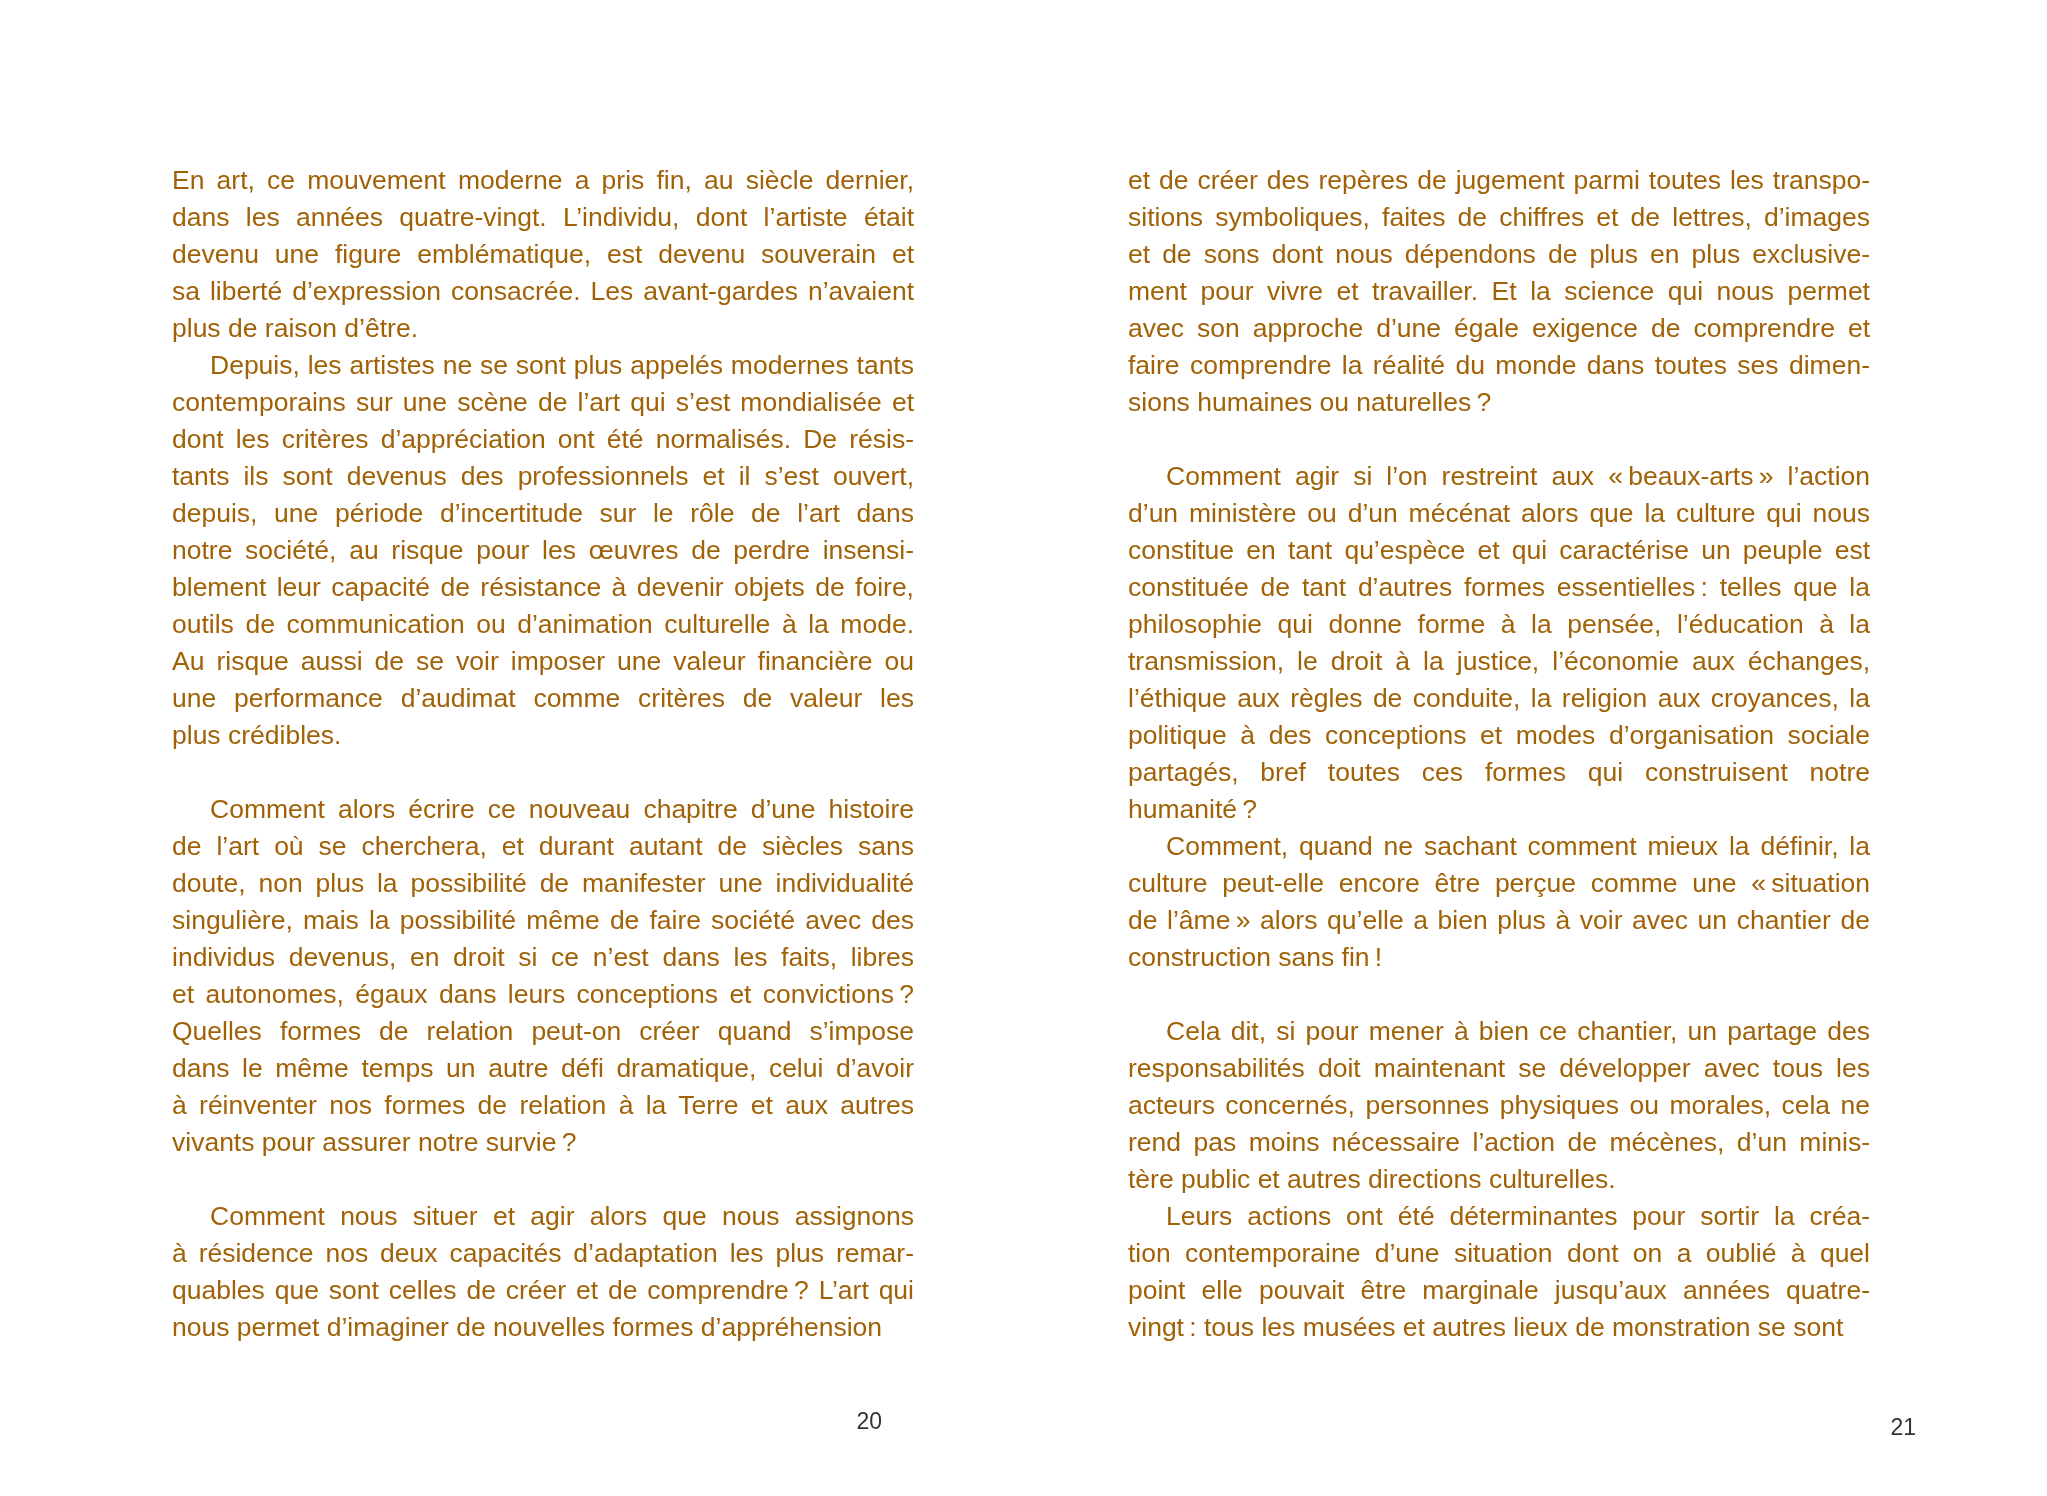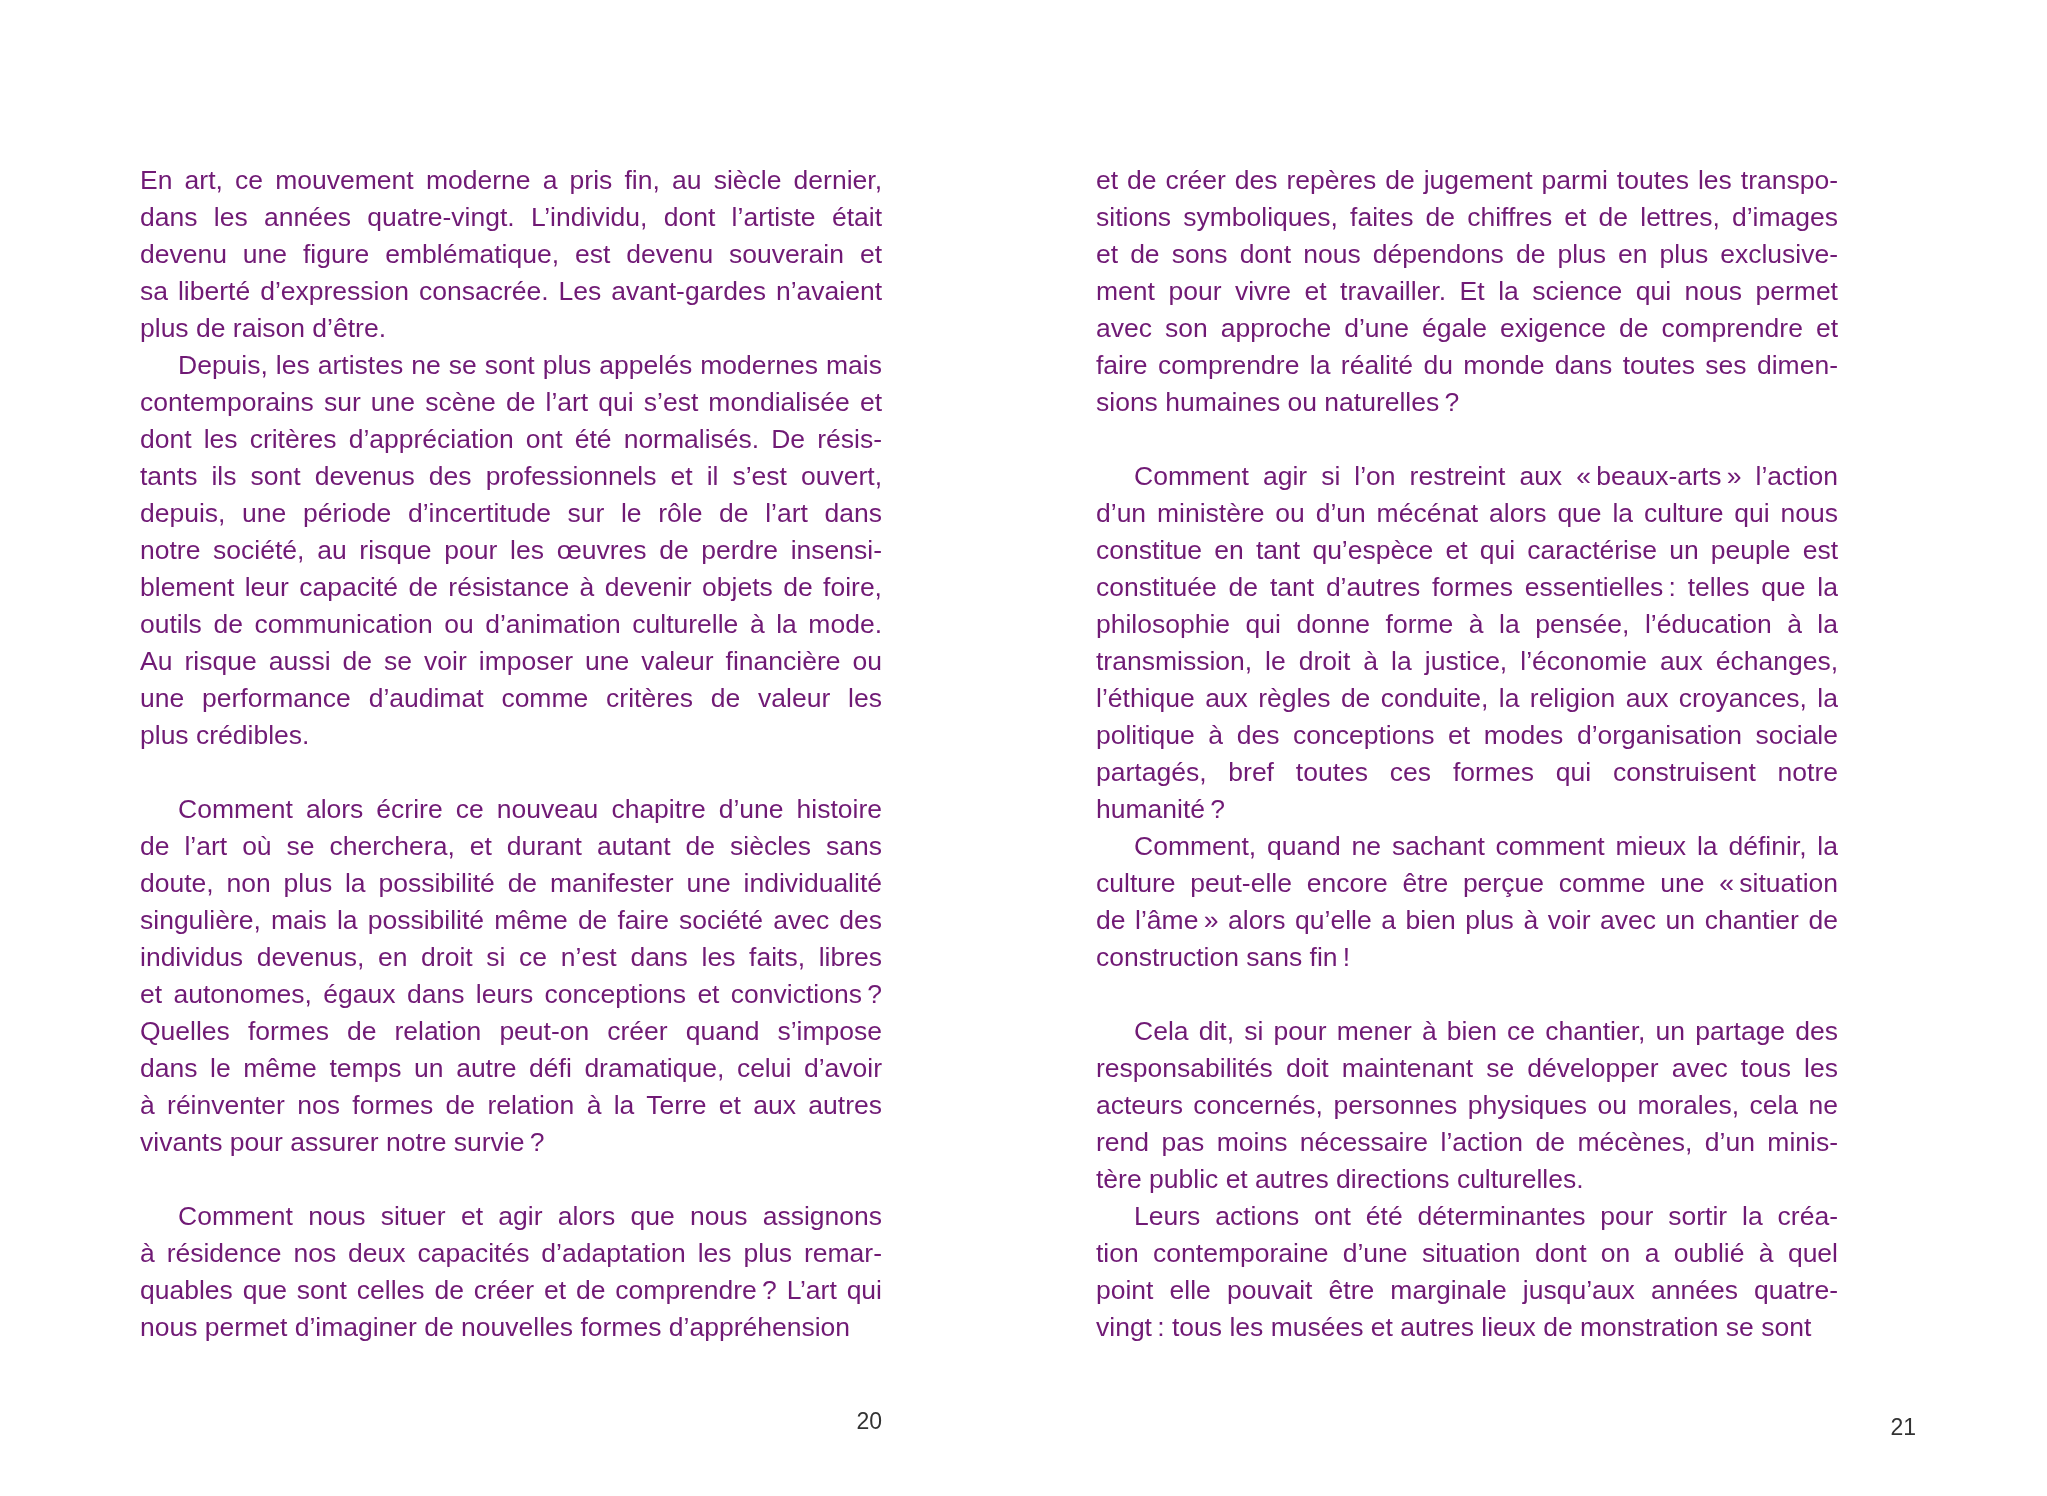--- a/index.html
+++ b/index.html
@@ -11,21 +11,22 @@
     font-family: "Liberation Sans", "DejaVu Sans", sans-serif;
     color: #333333;
   }
   .spread { position: absolute; inset: 0; }
   .column {
     position: absolute;
     top: 162px;
     width: 742px;
     font-size: 26.5px;
     line-height: 37px;
-    color: #701a75;
+    color: #a16207;
+    margin-left: 32px;
   }
   .column.left  { left: 140px; }
   .column.right { left: 1096px; }
   .para { margin: 0; }
   .para.gap { margin-top: 37px; }
   .line {
     height: 37px;
     text-align: justify;
     text-align-last: justify;
     overflow: visible;
@@ -51,21 +52,21 @@
   <section>
     <div class="column left">
         <div class="para">
           <div class="line">En art, ce mouvement moderne a pris fin, au siècle dernier,</div>
           <div class="line">dans les années quatre-vingt. L’individu, dont l’artiste était</div>
           <div class="line">devenu une figure emblématique, est devenu souverain et</div>
           <div class="line">sa liberté d’expression consacrée. Les avant-gardes n’avaient</div>
           <div class="line last">plus de raison d’être.</div>
         </div>
         <div class="para">
-          <div class="line indent">Depuis, les artistes ne se sont plus appelés modernes mais</div>
+          <div class="line indent">Depuis, les artistes ne se sont plus appelés modernes tants</div>
           <div class="line">contemporains sur une scène de l’art qui s’est mondialisée et</div>
           <div class="line">dont les critères d’appréciation ont été normalisés. De résis-</div>
           <div class="line">tants ils sont devenus des professionnels et il s’est ouvert,</div>
           <div class="line">depuis, une période d’incertitude sur le rôle de l’art dans</div>
           <div class="line">notre société, au risque pour les œuvres de perdre insensi-</div>
           <div class="line">blement leur capacité de résistance à devenir objets de foire,</div>
           <div class="line">outils de communication ou d’animation culturelle à la mode.</div>
           <div class="line">Au risque aussi de se voir imposer une valeur financière ou</div>
           <div class="line">une performance d’audimat comme critères de valeur les</div>
           <div class="line last">plus crédibles.</div>

